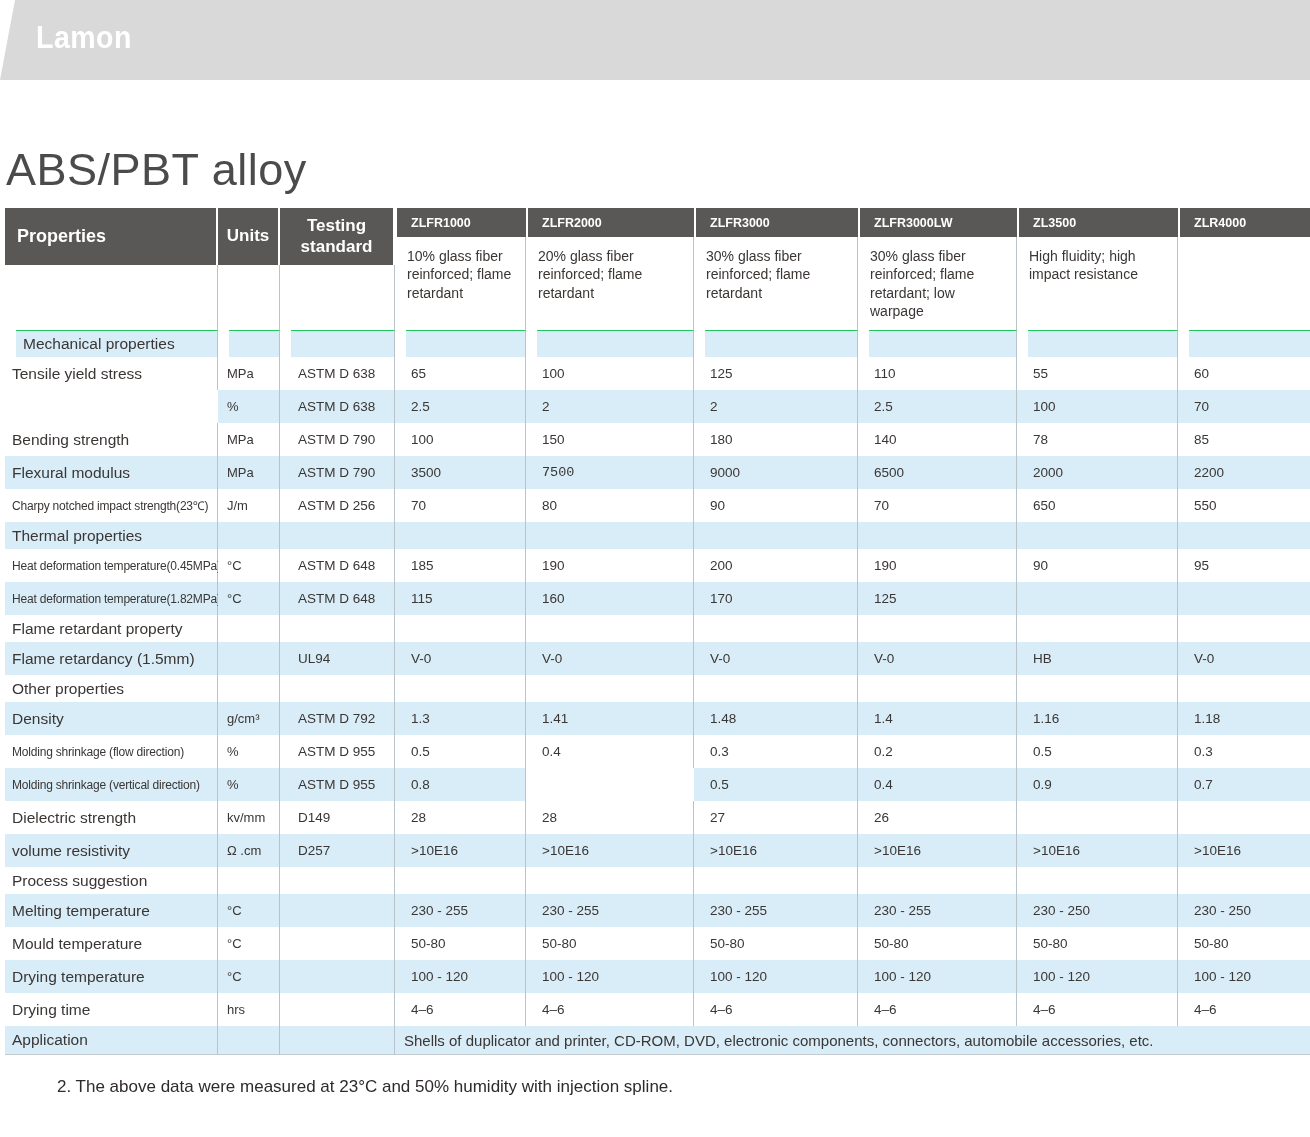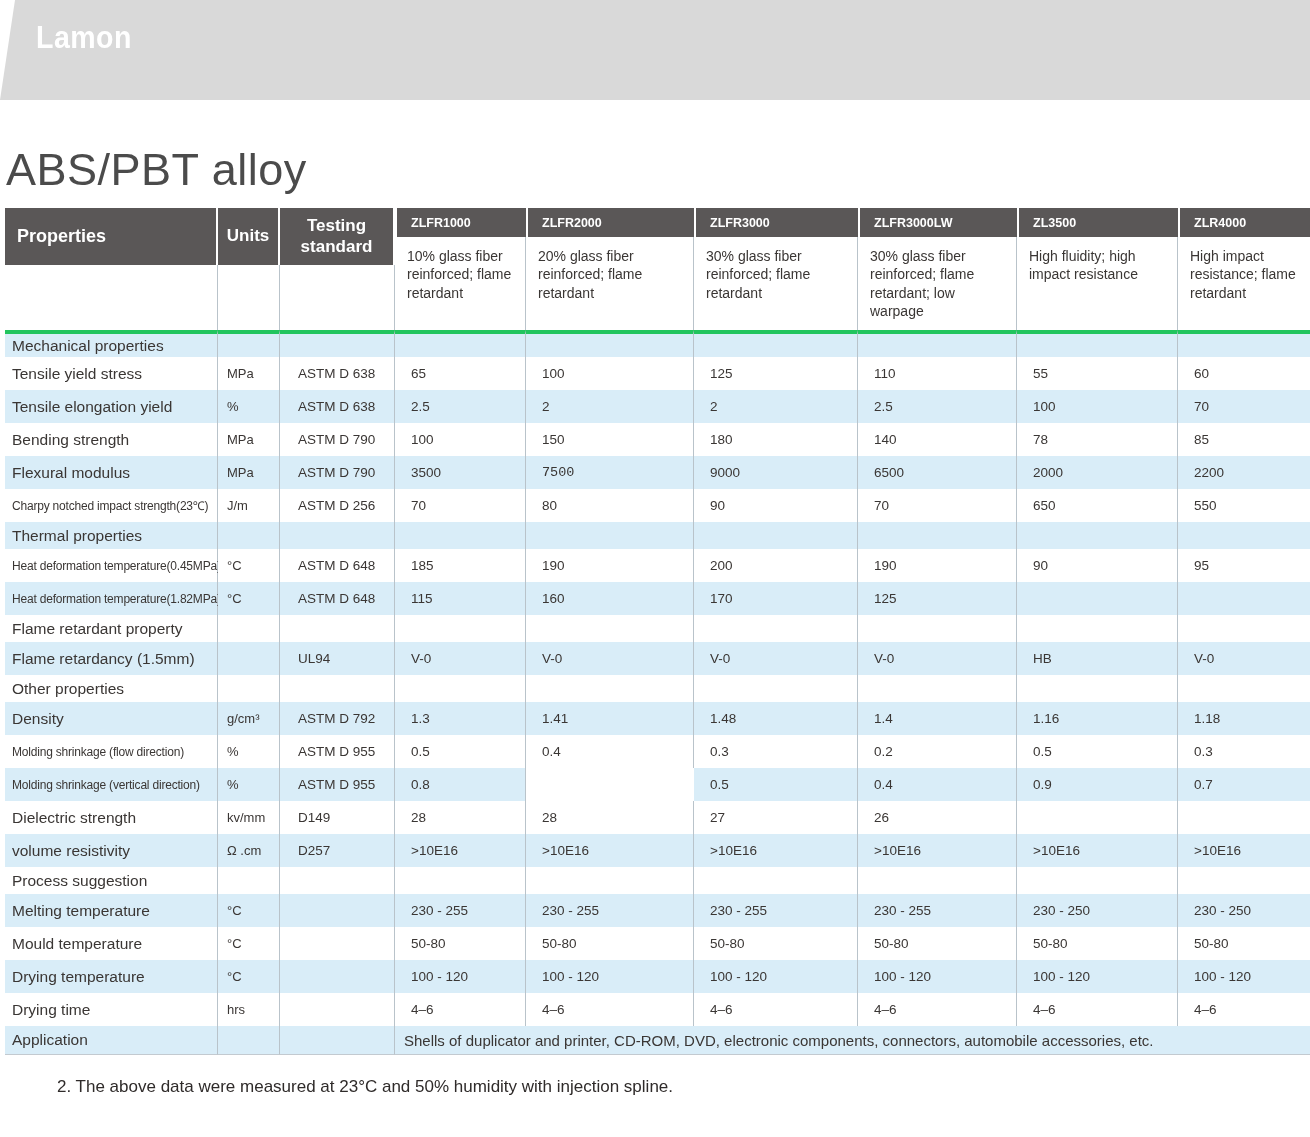--- a/index.html
+++ b/index.html
@@ -1,34 +1,34 @@
 <!DOCTYPE html>
 <html><head>
 <meta charset="utf-8">
 <style>
   html,body{margin:0;padding:0;width:1310px;height:1137px;background:#ffffff;overflow:hidden;
     font-family:"Liberation Sans", sans-serif;}
   .page{position:relative;width:1310px;height:1137px;}
 
   
-  .banner{position:absolute;left:0;top:0;width:1310px;height:100px;background:#d9d9d9;
+  .banner{position:absolute;left:0;top:0;width:1310px;height:80px;background:#d9d9d9;
     clip-path:polygon(15px 0, 100% 0, 100% 100%, 0 100%);}
   .logo{position:absolute;left:36px;top:20px;font-size:31px;font-weight:700;color:#ffffff;
     transform:scaleX(.92);transform-origin:left center;letter-spacing:0.5px;}
 
   
   .title{position:absolute;left:6px;top:144px;font-size:45px;color:#4b4b4b;letter-spacing:.5px;}
 
   
   .grid{position:absolute;left:5px;top:208px;width:1305px;display:grid;
     grid-template-columns:213px 62px 115px 131px 168px 164px 159px 161px 132px;
     color:#3a3634;}
   .cell{box-sizing:border-box;display:flex;align-items:center;border-right:1px solid #b9c3ca;min-width:0;}
   .cend{border-right:none;}
-  .bt{border-top:4px solid #22c55e;}
+  .bt{border-top:1px solid #22c55e;margin-left:11px;}
   .bb{border-bottom:1px solid #c3cad0;}
   .blue{background:#d9edf8;}
   .white{background:#ffffff;}
 
   .dark{background:#5a5757;color:#ffffff;font-weight:700;border-right:2px solid #ffffff;}
   .th-props{font-size:18px;padding-left:12px;}
   .th-center{font-size:17px;justify-content:center;text-align:center;line-height:1.2;}
   .bar{background:#5a5757;color:#ffffff;font-weight:700;font-size:12.5px;
     padding-left:14px;border-left:2px solid #ffffff;border-right:none;}
   .desc{align-items:flex-start;padding:10px 8px 0 12px;font-size:14px;line-height:1.32;background:#fff;}
@@ -94,23 +94,20 @@
         <span>30% glass fiber reinforced; flame retardant; low warpage</span>
       </div>
       <div class="cell bar" style="grid-area: 1 / 8 / span 1 / span 1;">
         <span>ZL3500</span>
       </div>
       <div class="cell desc" style="grid-area: 2 / 8 / span 2 / span 1;">
         <span>High fluidity; high impact resistance</span>
       </div>
       <div class="cell bar" style="grid-area: 1 / 9 / span 1 / span 1;">
         <span>ZLR4000</span>
-      </div>
-      <div class="cell desc cend" style="grid-area: 2 / 9 / span 2 / span 1;">
-        <span>High impact resistance; flame retardant</span>
       </div>
       <div class="cell lab section blue bt" style="grid-area: 4 / 1 / span 1 / span 1;">
         <span>Mechanical properties</span>
       </div>
       <div class="cell blue bt" style="grid-area: 4 / 2 / span 1 / span 1;"></div>
       <div class="cell blue bt" style="grid-area: 4 / 3 / span 1 / span 1;"></div>
       <div class="cell blue bt" style="grid-area: 4 / 4 / span 1 / span 1;"></div>
       <div class="cell blue bt" style="grid-area: 4 / 5 / span 1 / span 1;"></div>
       <div class="cell blue bt" style="grid-area: 4 / 6 / span 1 / span 1;"></div>
       <div class="cell blue bt" style="grid-area: 4 / 7 / span 1 / span 1;"></div>
@@ -136,23 +133,20 @@
       </div>
       <div class="cell val white" style="grid-area: 5 / 7 / span 1 / span 1;">
         <span>110</span>
       </div>
       <div class="cell val white" style="grid-area: 5 / 8 / span 1 / span 1;">
         <span>55</span>
       </div>
       <div class="cell val white cend" style="grid-area: 5 / 9 / span 1 / span 1;">
         <span>60</span>
       </div>
-      <div class="cell lab blue" style="grid-area: 6 / 1 / span 1 / span 1;">
-        <span>Tensile elongation yield</span>
-      </div>
       <div class="cell unit blue" style="grid-area: 6 / 2 / span 1 / span 1;">
         <span>%</span>
       </div>
       <div class="cell std blue" style="grid-area: 6 / 3 / span 1 / span 1;">
         <span>ASTM D 638</span>
       </div>
       <div class="cell val blue" style="grid-area: 6 / 4 / span 1 / span 1;">
         <span>2.5</span>
       </div>
       <div class="cell val blue" style="grid-area: 6 / 5 / span 1 / span 1;">

